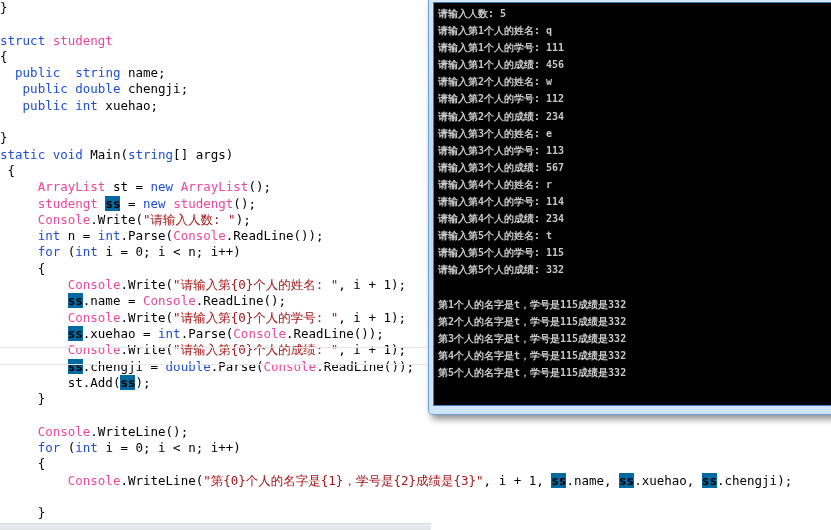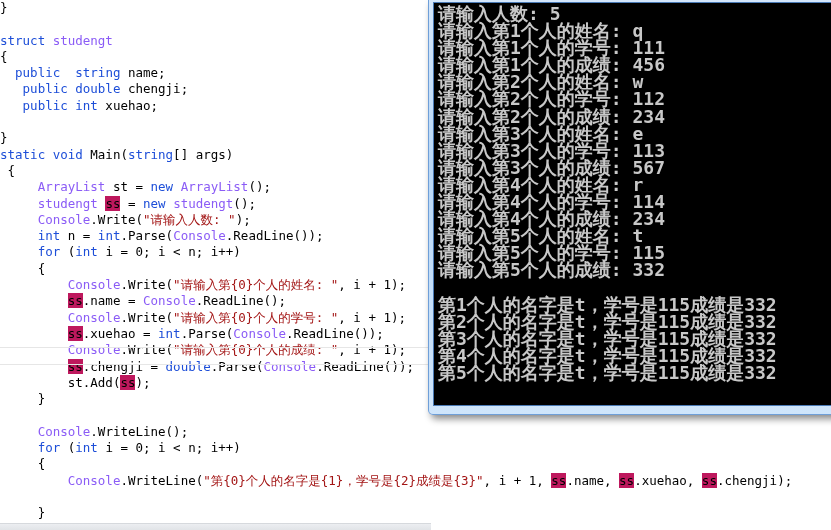--- a/index.html
+++ b/index.html
@@ -28,24 +28,24 @@
     position: absolute;
     left: 0; top: 0;
     font-family: "DejaVu Sans Mono", "Liberation Mono", monospace;
     font-size: 12.5px;
     line-height: 16.3px;
     white-space: pre;
     color: #000000;
   }
   .ln { height: 16.3px; white-space: pre; }
   .kw   { color: #1d4ed8; }
-  .typ  { color: #8b5cf6; }
+  .typ  { color: #ec4899; }
   .str  { color: #a31515; }
   .pln  { color: #000000; }
-  .var  { color: #000000; background: #be185d; }
+  .var  { color: #000000; background: #0369a1; font-weight: bold; }
 
   
   .hairline {
     position: absolute;
     left: 0;
     width: 431px;
     height: 1px;
     background: #e6e6e6;
   }
   #edit-margin-a { top: 347px; }
@@ -81,21 +81,21 @@
     background: #000000;
     border: 1px solid #4a7ab5;
     box-sizing: border-box;
     overflow: hidden;
   }
   #console-text {
     position: absolute;
     left: 4px; top: 2px;
     color: #c8c8c8;
     font-family: "DejaVu Sans Mono", "Liberation Mono", monospace;
-    font-size: 18px;
+    font-size: 10px;
     line-height: 17.1px;
     white-space: pre;
     font-weight: bold;
     letter-spacing: 0px;
   }
   .cln { height: 17.1px; white-space: pre; }
   .spacer { height: 17.1px; }
 </style>
 </head>
 <body>

